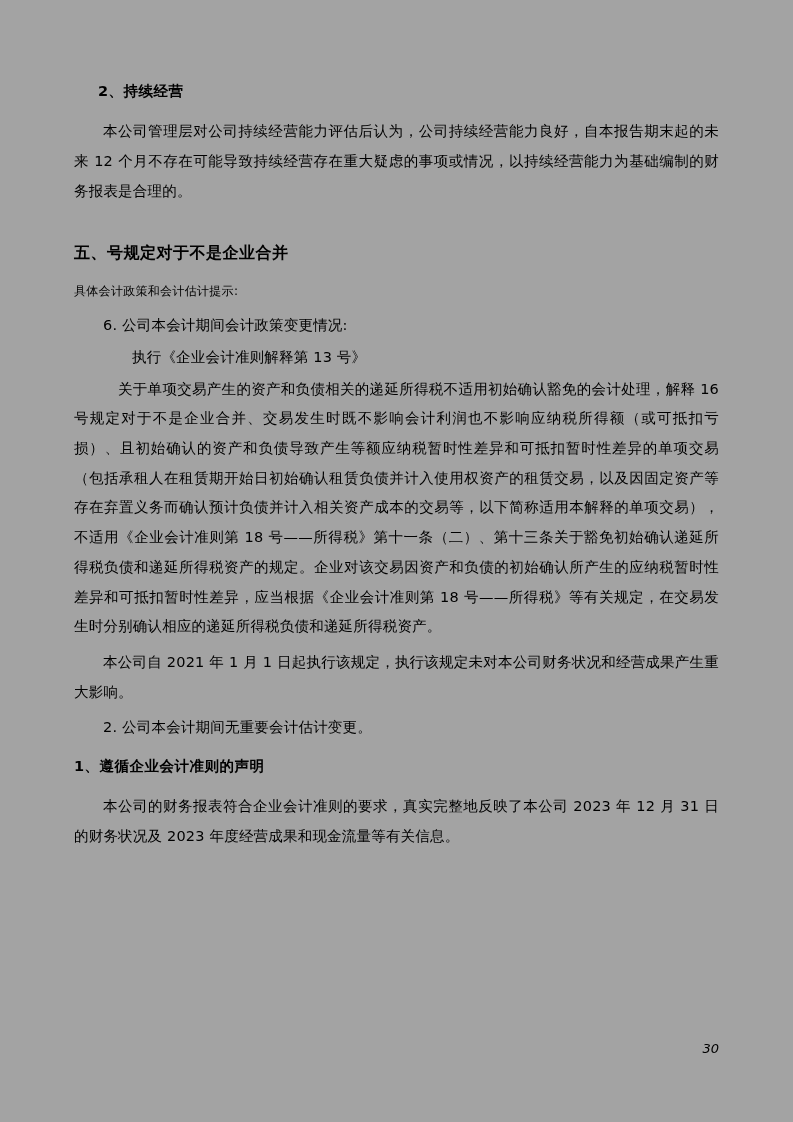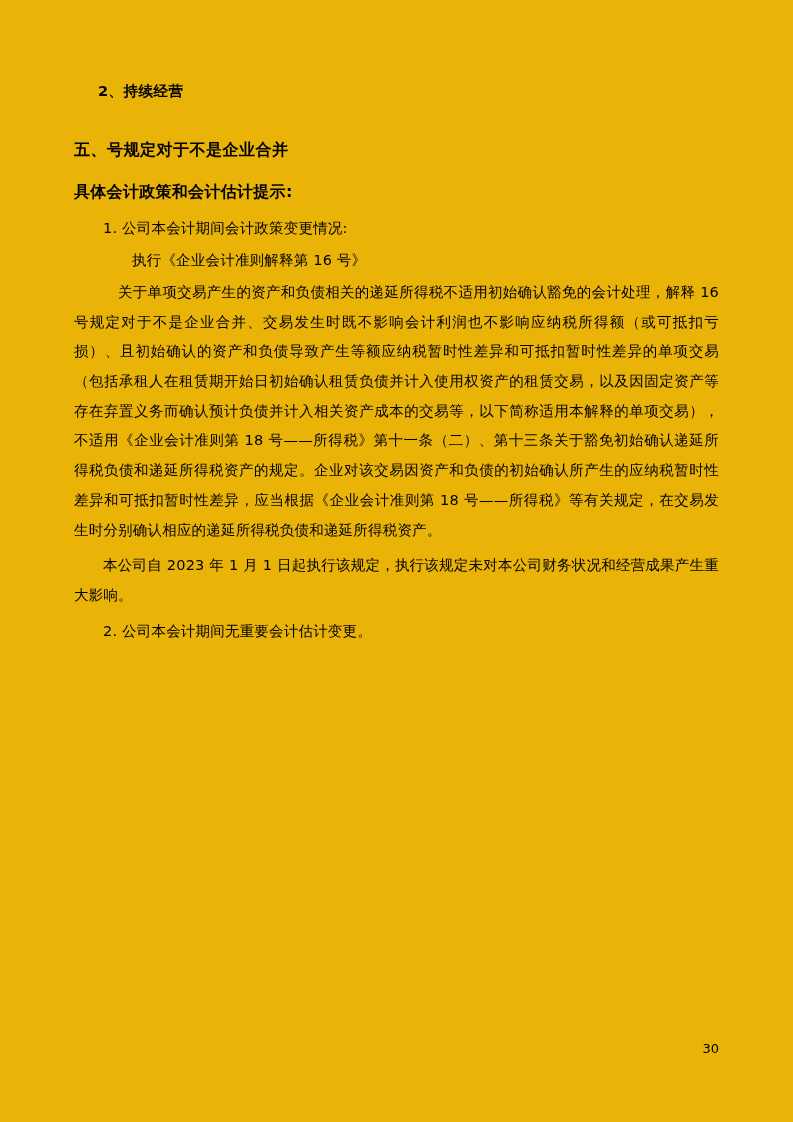--- a/index.html
+++ b/index.html
@@ -4,21 +4,21 @@
 <style>
   html, body {
     margin: 0;
     padding: 0;
     background: #8c8c8c;
   }
   .page {
     position: relative;
     width: 793px;
     height: 1122px;
-    background: #eab308;
+    background: #a3a3a3;
     margin: 0 auto;
     box-sizing: border-box;
     font-family: "DejaVu Sans", "Liberation Sans", sans-serif;
     color: #000000;
     overflow: hidden;
   }
   .content {
     position: absolute;
     left: 74px;
     top: 80px;
@@ -32,22 +32,22 @@
     letter-spacing: 0.5px;
   }
   .h-main {
     font-size: 16px;
     font-weight: bold;
     line-height: 1.6;
     margin: 34px 0 16px 0;
     letter-spacing: 0.5px;
   }
   .h-small-bold {
-    font-size: 16px;
-    font-weight: bold;
+    font-size: 12px;
+    font-weight: normal;
     line-height: 1.6;
     margin: 0 0 10px 0;
     letter-spacing: 0.3px;
   }
   p {
     font-size: 14.5px;
     line-height: 2.05;
     margin: 0 0 6px 0;
     text-align: justify;
     text-justify: inter-ideograph;
@@ -58,44 +58,48 @@
   .indent-4 { text-indent: 58px; }
   .tight { margin-bottom: 2px; }
   .gap-top { margin-top: 12px; }
   .page-number {
     position: absolute;
     right: 74px;
     top: 1042px;
     font-size: 13px;
     line-height: 1;
     color: #000;
+    font-style: italic;
   }
 </style>
 </head>
 <body>
 
 <div class="page">
   <div class="content">
 
     <h2 class="h-sub">2、持续经营</h2>
 
+    <p class="indent-2">本公司管理层对公司持续经营能力评估后认为，公司持续经营能力良好，自本报告期末起的未来 12 个月不存在可能导致持续经营存在重大疑虑的事项或情况，以持续经营能力为基础编制的财务报表是合理的。</p>
 
     <h1 class="h-main">五、号规定对于不是企业合并</h1>
 
     <div class="h-small-bold">具体会计政策和会计估计提示:</div>
 
-    <p class="indent-2 tight">1. 公司本会计期间会计政策变更情况:</p>
+    <p class="indent-2 tight">6. 公司本会计期间会计政策变更情况:</p>
 
-    <p class="indent-4 tight">执行《企业会计准则解释第 16 号》</p>
+    <p class="indent-4 tight">执行《企业会计准则解释第 13 号》</p>
 
 
     <p class="indent-3">关于单项交易产生的资产和负债相关的递延所得税不适用初始确认豁免的会计处理，解释 16 号规定对于不是企业合并、交易发生时既不影响会计利润也不影响应纳税所得额（或可抵扣亏损）、且初始确认的资产和负债导致产生等额应纳税暂时性差异和可抵扣暂时性差异的单项交易（包括承租人在租赁期开始日初始确认租赁负债并计入使用权资产的租赁交易，以及因固定资产等存在弃置义务而确认预计负债并计入相关资产成本的交易等，以下简称适用本解释的单项交易），不适用《企业会计准则第 18 号——所得税》第十一条（二）、第十三条关于豁免初始确认递延所得税负债和递延所得税资产的规定。企业对该交易因资产和负债的初始确认所产生的应纳税暂时性差异和可抵扣暂时性差异，应当根据《企业会计准则第 18 号——所得税》等有关规定，在交易发生时分别确认相应的递延所得税负债和递延所得税资产。</p>
 
-    <p class="indent-2">本公司自 2023 年 1 月 1 日起执行该规定，执行该规定未对本公司财务状况和经营成果产生重大影响。</p>
+    <p class="indent-2">本公司自 2021 年 1 月 1 日起执行该规定，执行该规定未对本公司财务状况和经营成果产生重大影响。</p>
 
     <p class="indent-2">2. 公司本会计期间无重要会计估计变更。</p>
 
+    <h2 class="h-sub gap-top" style="margin-left:0;">1、遵循企业会计准则的声明</h2>
 
+    <p class="indent-2">本公司的财务报表符合企业会计准则的要求，真实完整地反映了本公司 2023 年 12 月 31 日的财务状况及 2023 年度经营成果和现金流量等有关信息。</p>
 
   </div>
 
   <div class="page-number">30</div>
 </div>
 
 </body></html>

